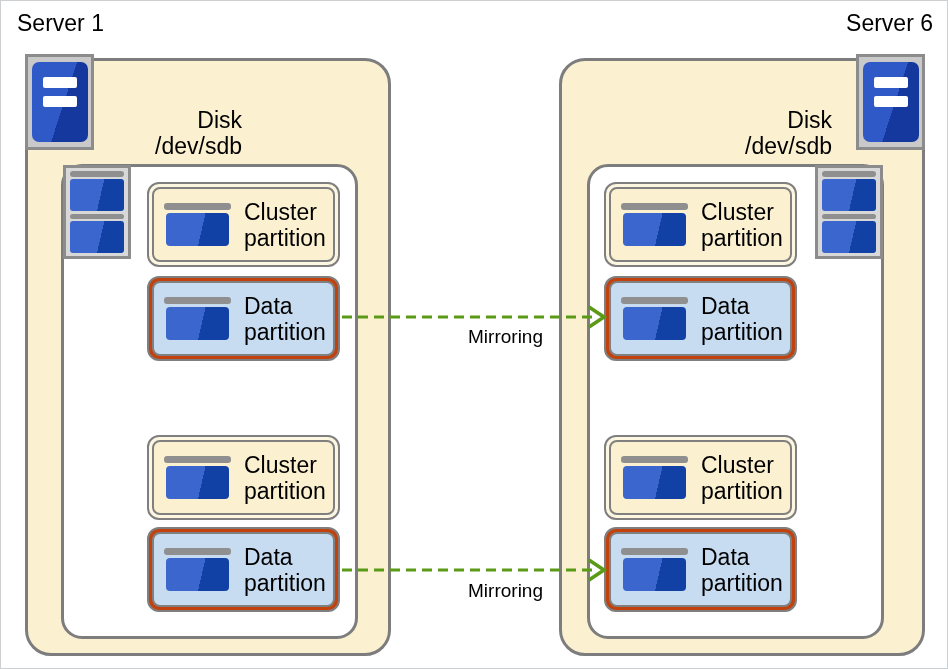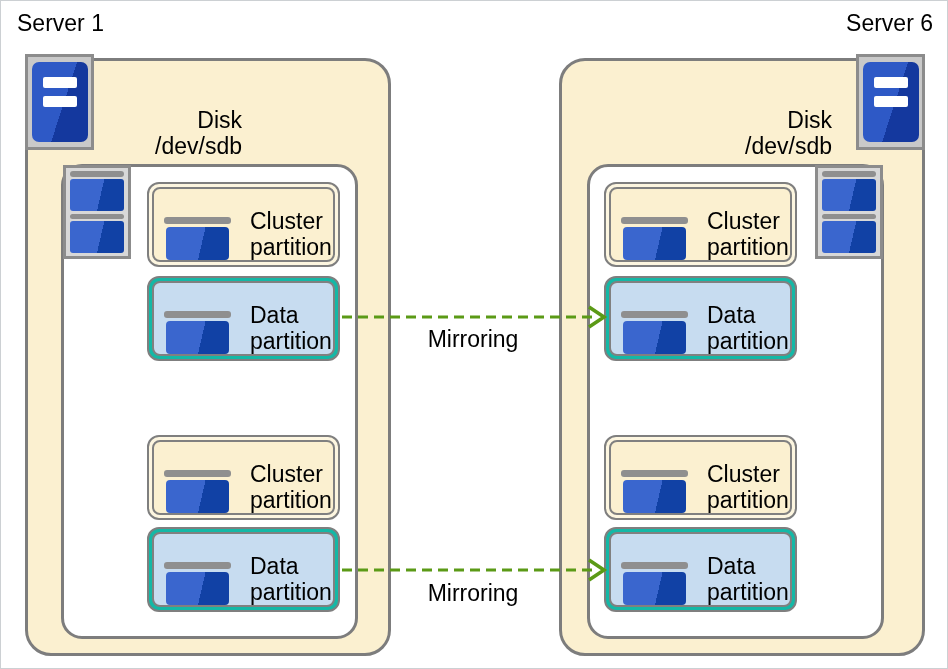--- a/index.html
+++ b/index.html
@@ -69,50 +69,50 @@
     width:100%; height:33px; border-radius:3px; margin-top:-1px;
     background:linear-gradient(103deg, #3a66ce 56%, #1141a5 56%);
   }
 
   
   .partition {
     position:absolute; width:193px; height:85px;
     border:2px solid #7f7f7f; border-radius:12px; padding:3px; z-index:3;
   }
   .partition.cluster { background:#fdf6e0; }
-  .partition.data    { background:#14b8a6; }
+  .partition.data    { background:#c2410c; }
   .partition.s1 { left:146px; }
   .partition.s2 { left:603px; }
   .partition.row1 { top:181px; }
   .partition.row2 { top:275px; }
   .partition.row3 { top:434px; }
   .partition.row4 { top:526px; }
   .partition-inner {
     width:100%; height:100%;
     border:2px solid #808080; border-radius:8px;
-    display:flex; align-items:flex-end; gap:19px; padding-left:10px;
+    display:flex; align-items:center; gap:13px; padding-left:10px;
   }
   .partition.cluster .partition-inner { background:#fbf0d0; }
   .partition.data    .partition-inner { background:#c7dcf0; }
 
   .disk-glyph { width:67px; flex:none; }
   .disk-glyph .bar {
     width:67px; height:7px; background:#8f8f8f; border-radius:3px; margin-bottom:3px;
   }
   .disk-glyph .platter {
     width:63px; height:33px; margin-left:2px; border-radius:4px;
     background:linear-gradient(103deg, #3a66ce 56%, #1141a5 56%);
   }
   .partition-label { font-size:23px; line-height:26px; color:#000; }
 
   
   .arrows { position:absolute; left:0; top:0; z-index:10; pointer-events:none; }
   .mirror-label {
-    position:absolute; left:402px; width:140px; text-align:center;
-    font-size:23px; color:#000; z-index:11;
+    position:absolute; left:402px; width:140px; text-align:right;
+    font-size:19px; color:#000; z-index:11;
   }
   .mirror-label.m1 { top:325px; }
   .mirror-label.m2 { top:579px; }
 </style>
 </head>
 <body>
 
 <div class="canvas">
 
   <div class="server-title s1">Server 1</div>

